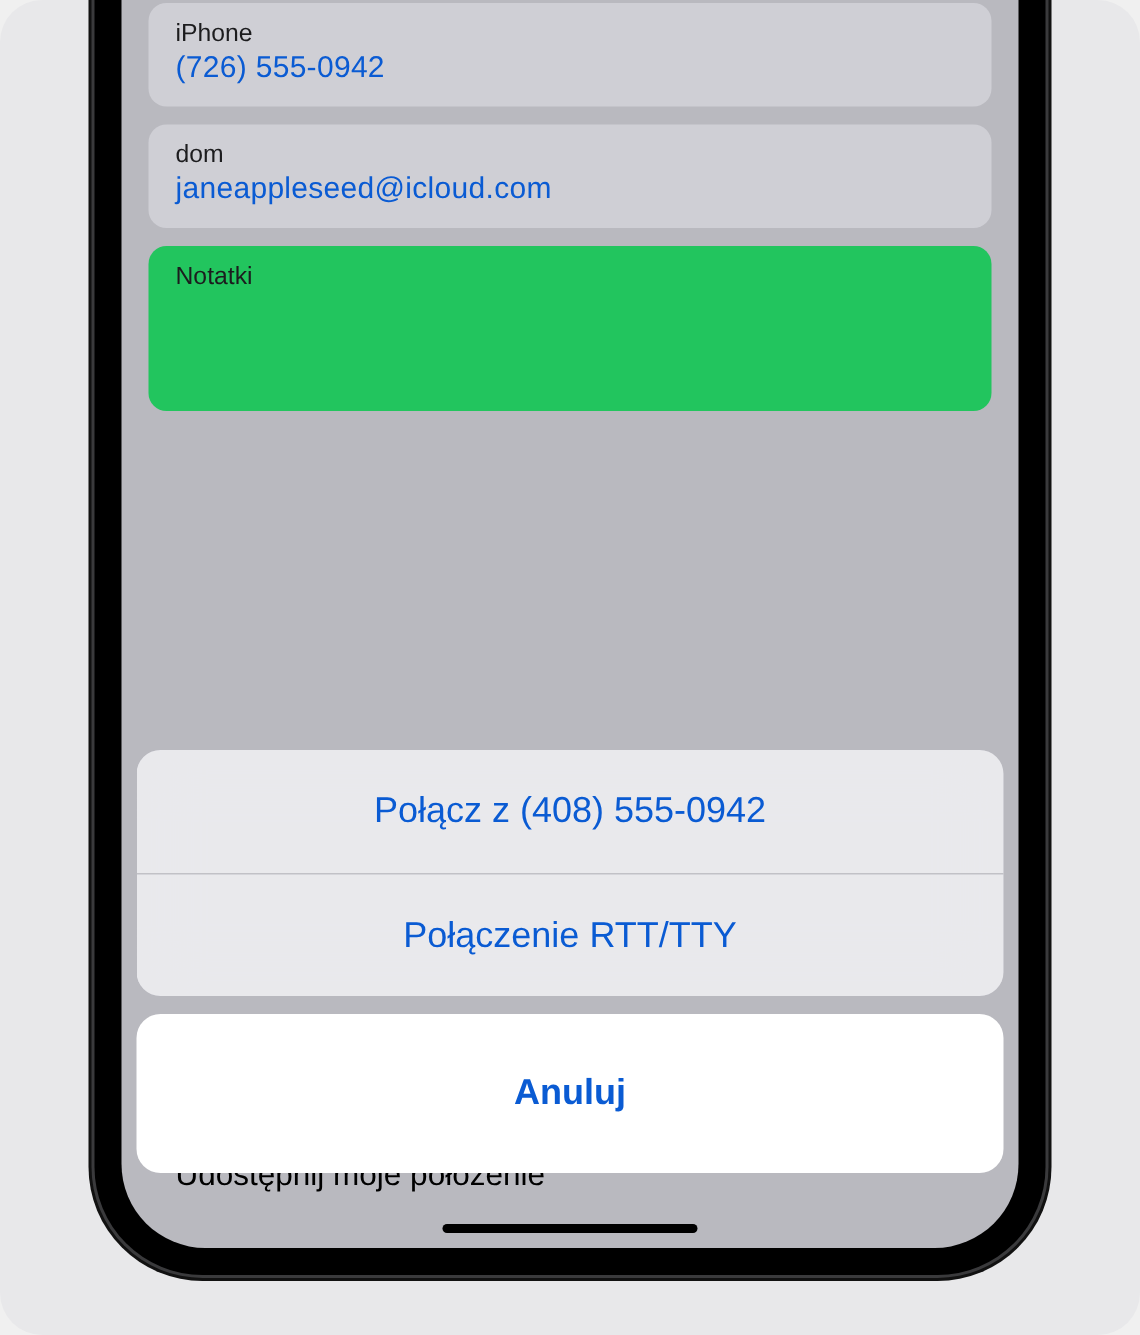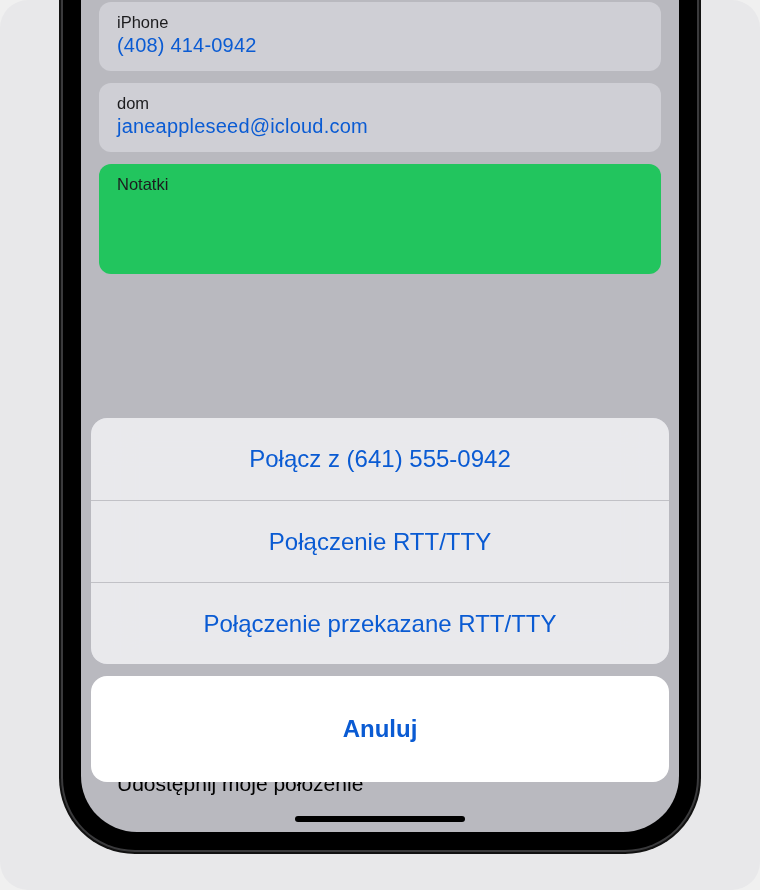--- a/index.html
+++ b/index.html
@@ -149,41 +149,40 @@
 
 <div class="page-bg">
   <div class="phone-frame">
     <div class="phone-inner">
       <div class="screen">
 
         <div class="contact-content">
 
           <div class="card">
             <div class="field-label">iPhone</div>
-            <div class="field-value">(408) 414-0942</div>
+            <div class="field-value">(726) 555-0942</div>
           </div>
 
           <div class="card">
             <div class="field-label">dom</div>
             <div class="field-value">janeappleseed@icloud.com</div>
           </div>
 
           <div class="card-notes">
             <div class="field-label">Notatki</div>
           </div>
 
         </div>
 
         <div class="share-location">Udostępnij moje położenie</div>
 
         <div class="sheet-wrap">
           <div class="action-sheet">
-            <div class="action-item">Połącz z (641) 555-0942</div>
+            <div class="action-item">Połącz z (408) 555-0942</div>
             <div class="action-item">Połączenie RTT/TTY</div>
-            <div class="action-item">Połączenie przekazane RTT/TTY</div>
           </div>
           <div class="cancel-btn">Anuluj</div>
         </div>
 
         <div class="home-indicator"></div>
 
       </div>
     </div>
   </div>
 </div>

